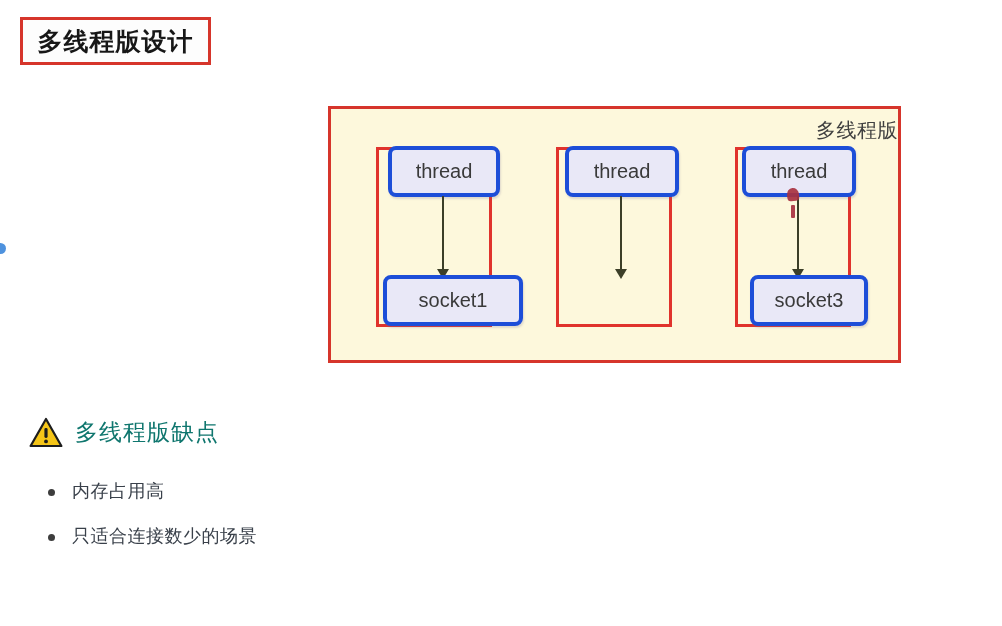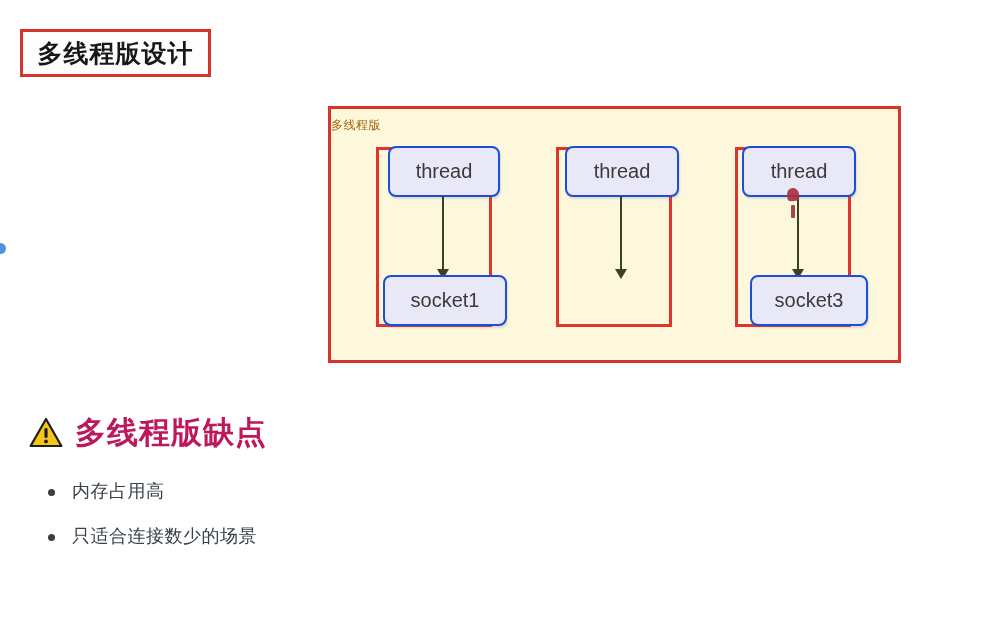--- a/index.html
+++ b/index.html
@@ -15,21 +15,21 @@
     overflow: hidden;
     font-family: "Liberation Sans", "DejaVu Sans", sans-serif;
     color: #1b1b1b;
     -webkit-font-smoothing: antialiased;
   }
 
   
   .title-chip {
     position: absolute;
     left: 20px;
-    top: 29px;
+    top: 17px;
     width: 191px;
     height: 48px;
     box-sizing: border-box;
     border: 3px solid #d6352b;
     background: #fdfdfd;
     display: flex;
     align-items: center;
     justify-content: center;
   }
   .title-chip .title-text {
@@ -61,24 +61,24 @@
     height: 257px;
     box-sizing: border-box;
     border: 3px solid #d6352b;
     background: #fdf8dc;
   }
   .diagram-label {
     position: absolute;
     left: 0;
     right: 0;
     top: 8px;
-    text-align: left;
-    font-size: 12px;
+    text-align: right;
+    font-size: 20px;
     font-weight: 400;
-    color: #a16207;
+    color: #404040;
     letter-spacing: 0.5px;
   }
 
   .columns {
     position: absolute;
     left: 0;
     top: 38px;
     width: 100%;
     height: 180px;
   }
@@ -92,40 +92,40 @@
     background: transparent;
   }
   .column.c1 { left: 45px; }
   .column.c2 { left: 225px; }
   .column.c3 { left: 404px; }
 
   .node {
     position: absolute;
     box-sizing: border-box;
     background: #e9e8f7;
-    border: 2px solid #1d4ed8;
+    border: 4px solid #1d4ed8;
     border-radius: 8px;
     display: flex;
     align-items: center;
     justify-content: center;
     font-size: 20px;
     color: #3a3a3a;
     box-shadow: 1px 2px 2px rgba(120,110,150,0.22);
     white-space: nowrap;
   }
   .node.thread {
     left: 9px;
     top: -4px;
     width: 112px;
     height: 51px;
   }
   .node.socket {
     left: 4px;
     top: 125px;
-    width: 124px;
+    width: 140px;
     height: 51px;
   }
   .column.c2 .node.thread { left: 6px; width: 114px; }
   .column.c2 .node.socket { left: 2px; width: 117px; }
   .column.c3 .node.thread { left: 4px; width: 114px; }
   .column.c3 .node.socket { left: 12px; width: 118px; }
 
   .arrow {
     position: absolute;
     left: 63px;
@@ -183,24 +183,24 @@
   .cons-heading {
     position: absolute;
     left: 29px;
     top: 417px;
     display: flex;
     align-items: center;
     gap: 12px;
   }
   .warn-icon { display: block; }
   .cons-heading .cons-title {
-    font-size: 31px;
-    font-weight: 700;
+    font-size: 23px;
+    font-weight: 400;
     letter-spacing: 1px;
-    color: #be185d;
+    color: #0f766e;
     line-height: 1;
   }
 
   
   .cons-list {
     position: absolute;
     left: 45px;
     top: 482px;
     width: 500px;
   }

